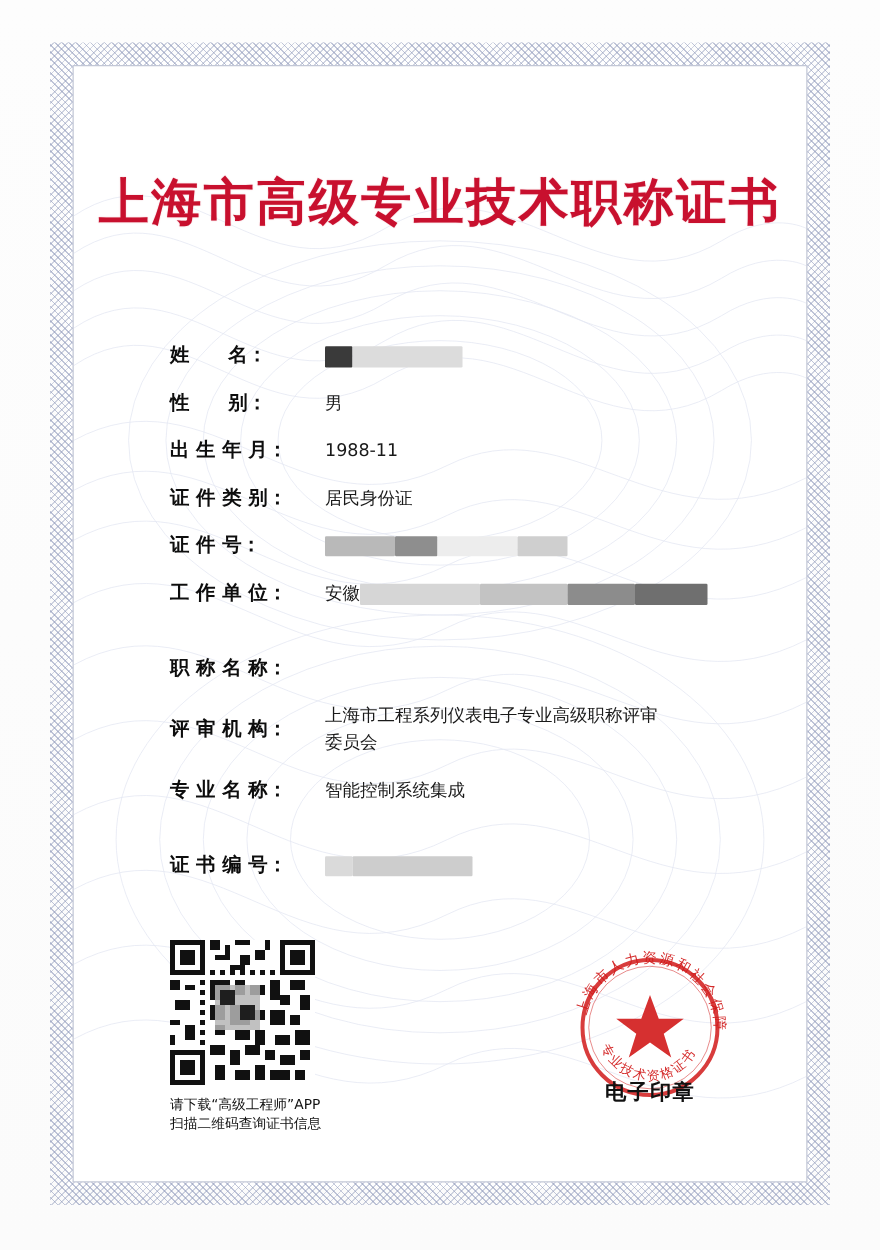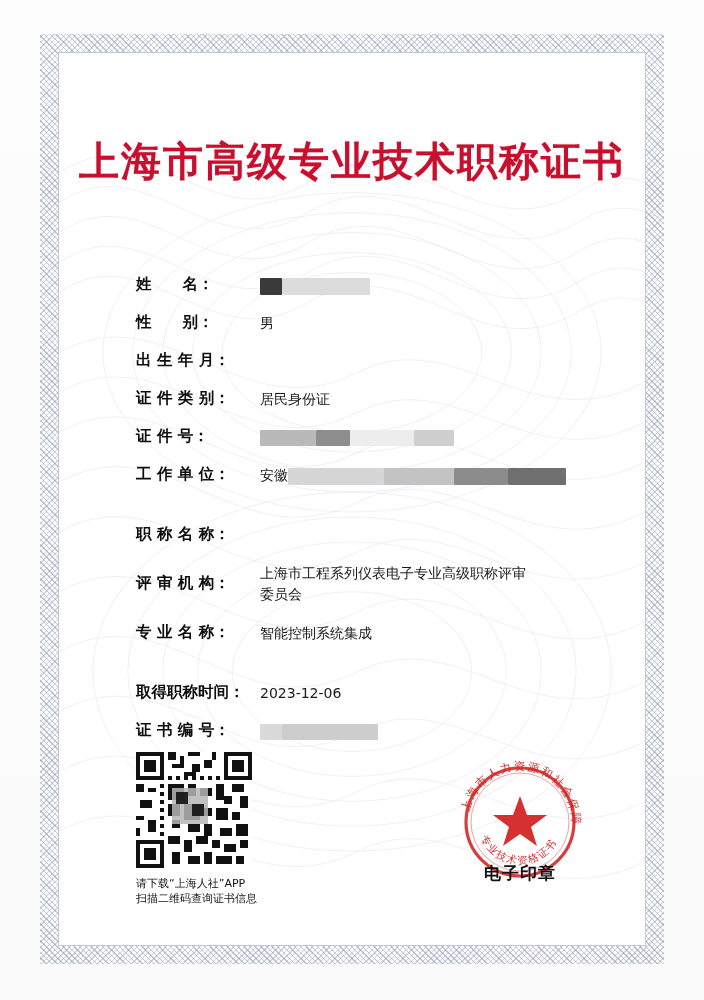--- a/index.html
+++ b/index.html
@@ -238,20 +238,21 @@
         </div>
       </div>
 
       <div class="field-row">
         <div class="field-label">性　　别：</div>
         <div class="field-value">男</div>
       </div>
 
       <div class="field-row">
         <div class="field-label">出 生 年 月：</div>
+        <div class="field-value">1988-11</div>
       </div>
 
       <div class="field-row">
         <div class="field-label">证 件 类 别：</div>
         <div class="field-value">居民身份证</div>
       </div>
 
       <div class="field-row">
         <div class="field-label">证 件 号：</div>
         <div class="field-value">
@@ -280,24 +281,20 @@
         </div>
       </div>
 
       <div class="field-row">
         <div class="field-label">专 业 名 称：</div>
         <div class="field-value">智能控制系统集成</div>
       </div>
 
       <div class="gap-block"></div>
 
-      <div class="field-row">
-        <div class="field-label">取得职称时间：</div>
-        <div class="field-value">2023-12-06</div>
-      </div>
 
       <div class="field-row">
         <div class="field-label">证 书 编 号：</div>
         <div class="field-value">
           <span class="redact r-cert-2"></span><span class="redact r-cert-1"></span>
         </div>
       </div>
 
     </div>
 
@@ -385,21 +382,21 @@
           </g>
 
           <rect x="9" y="9" width="9" height="9" fill="#b6b6b6" opacity="0.85"></rect>
           <g fill="#111111" opacity="0.9">
             <rect x="10" y="10" width="3" height="3"></rect>
               <rect x="14" y="13" width="3" height="3"></rect>
           </g>
         </svg>
       </div>
       <div class="qr-caption">
-        <div>请下载“上海人社”APP</div>
+        <div>请下载“高级工程师”APP</div>
         <div>扫描二维码查询证书信息</div>
       </div>
     </div>
 
     <div class="seal">
       <svg width="140" height="140" viewBox="0 0 140 140">
         <defs>
           <path id="sealTopArc" d="M 18,70 A 52,52 0 0 1 122,70"></path>
           <path id="sealBottomArc" d="M 28,70 A 42,42 0 0 0 112,70"></path>
         </defs>

